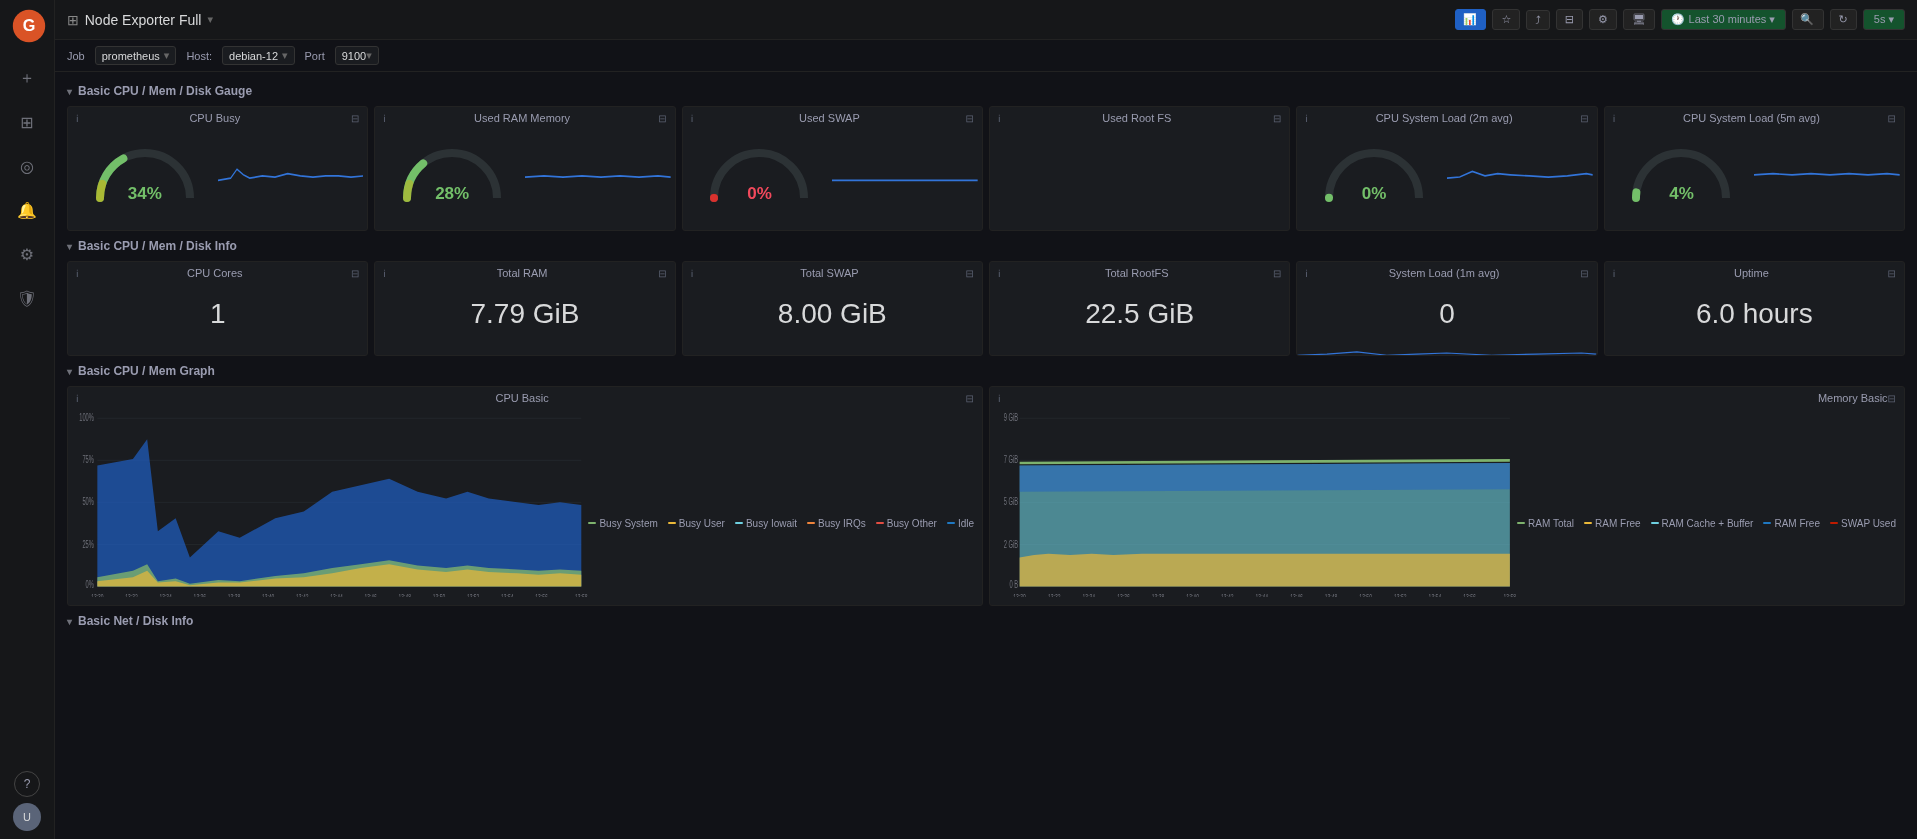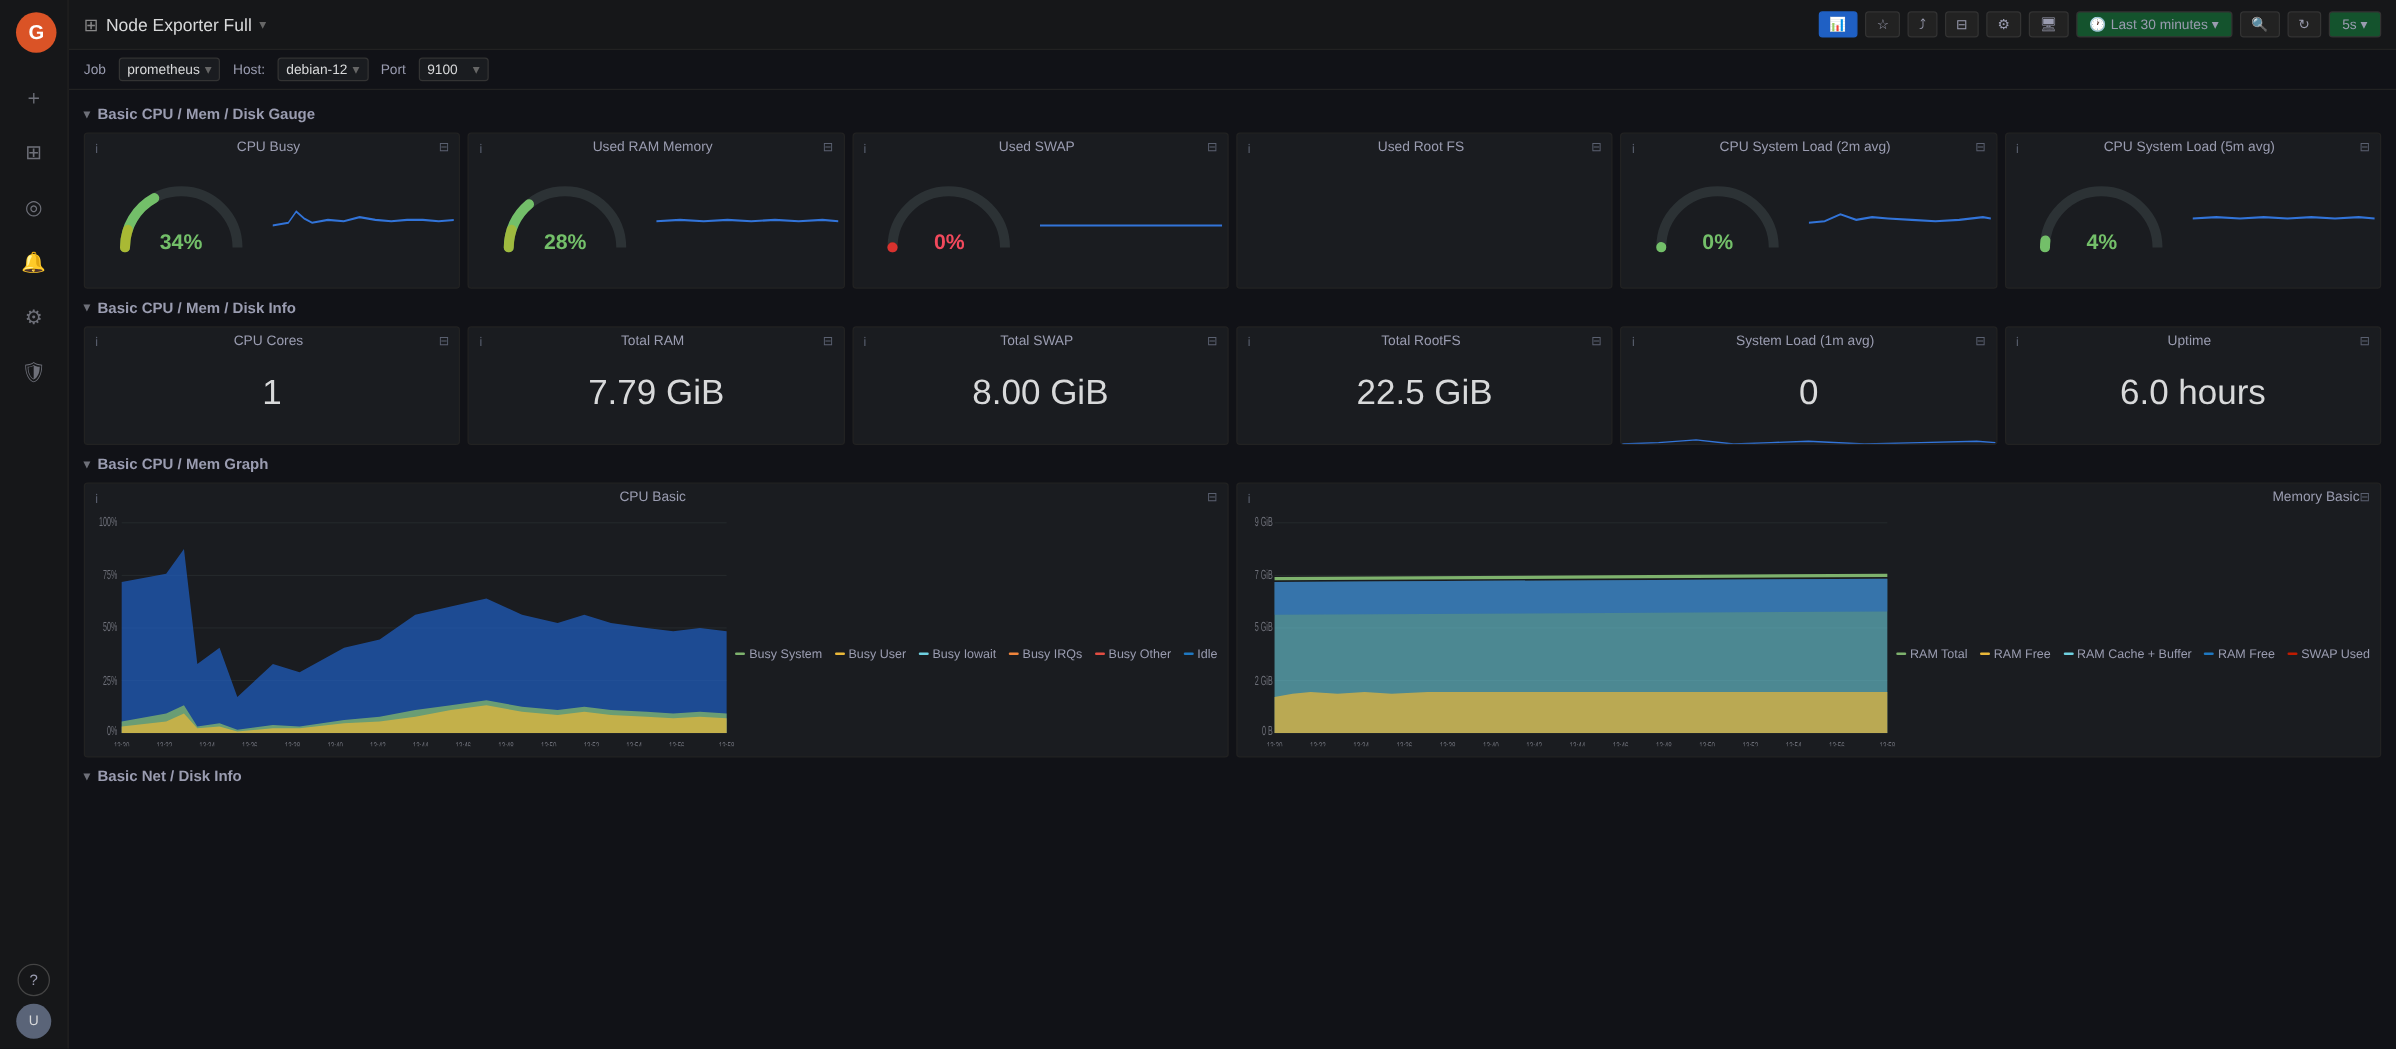--- a/index.html
+++ b/index.html
@@ -346,21 +346,21 @@
     <div class="filter-select" style="display:flex;align-items:center;gap:4px;cursor:pointer;">
       <span>prometheus</span>
       <span style="color:#666;">▾</span>
     </div>
     <span class="filter-label">Host:</span>
     <div class="filter-select" style="display:flex;align-items:center;gap:4px;cursor:pointer;">
       <span>debian-12</span>
       <span style="color:#666;">▾</span>
     </div>
     <span class="filter-label">Port</span>
-    <div class="filter-select" style="display:flex;align-items:center;gap:12px;cursor:pointer;">
+    <div class="filter-select" style="display:flex;align-items:center;gap:0;cursor:pointer;">
       <span>9100</span>
       <span style="color:#666;">▾</span>
     </div>
   </div>
 
   <div class="content">
 
     <div class="section-header">
       <span class="chevron">▾</span>
       <span>Basic CPU / Mem / Disk Gauge</span>

